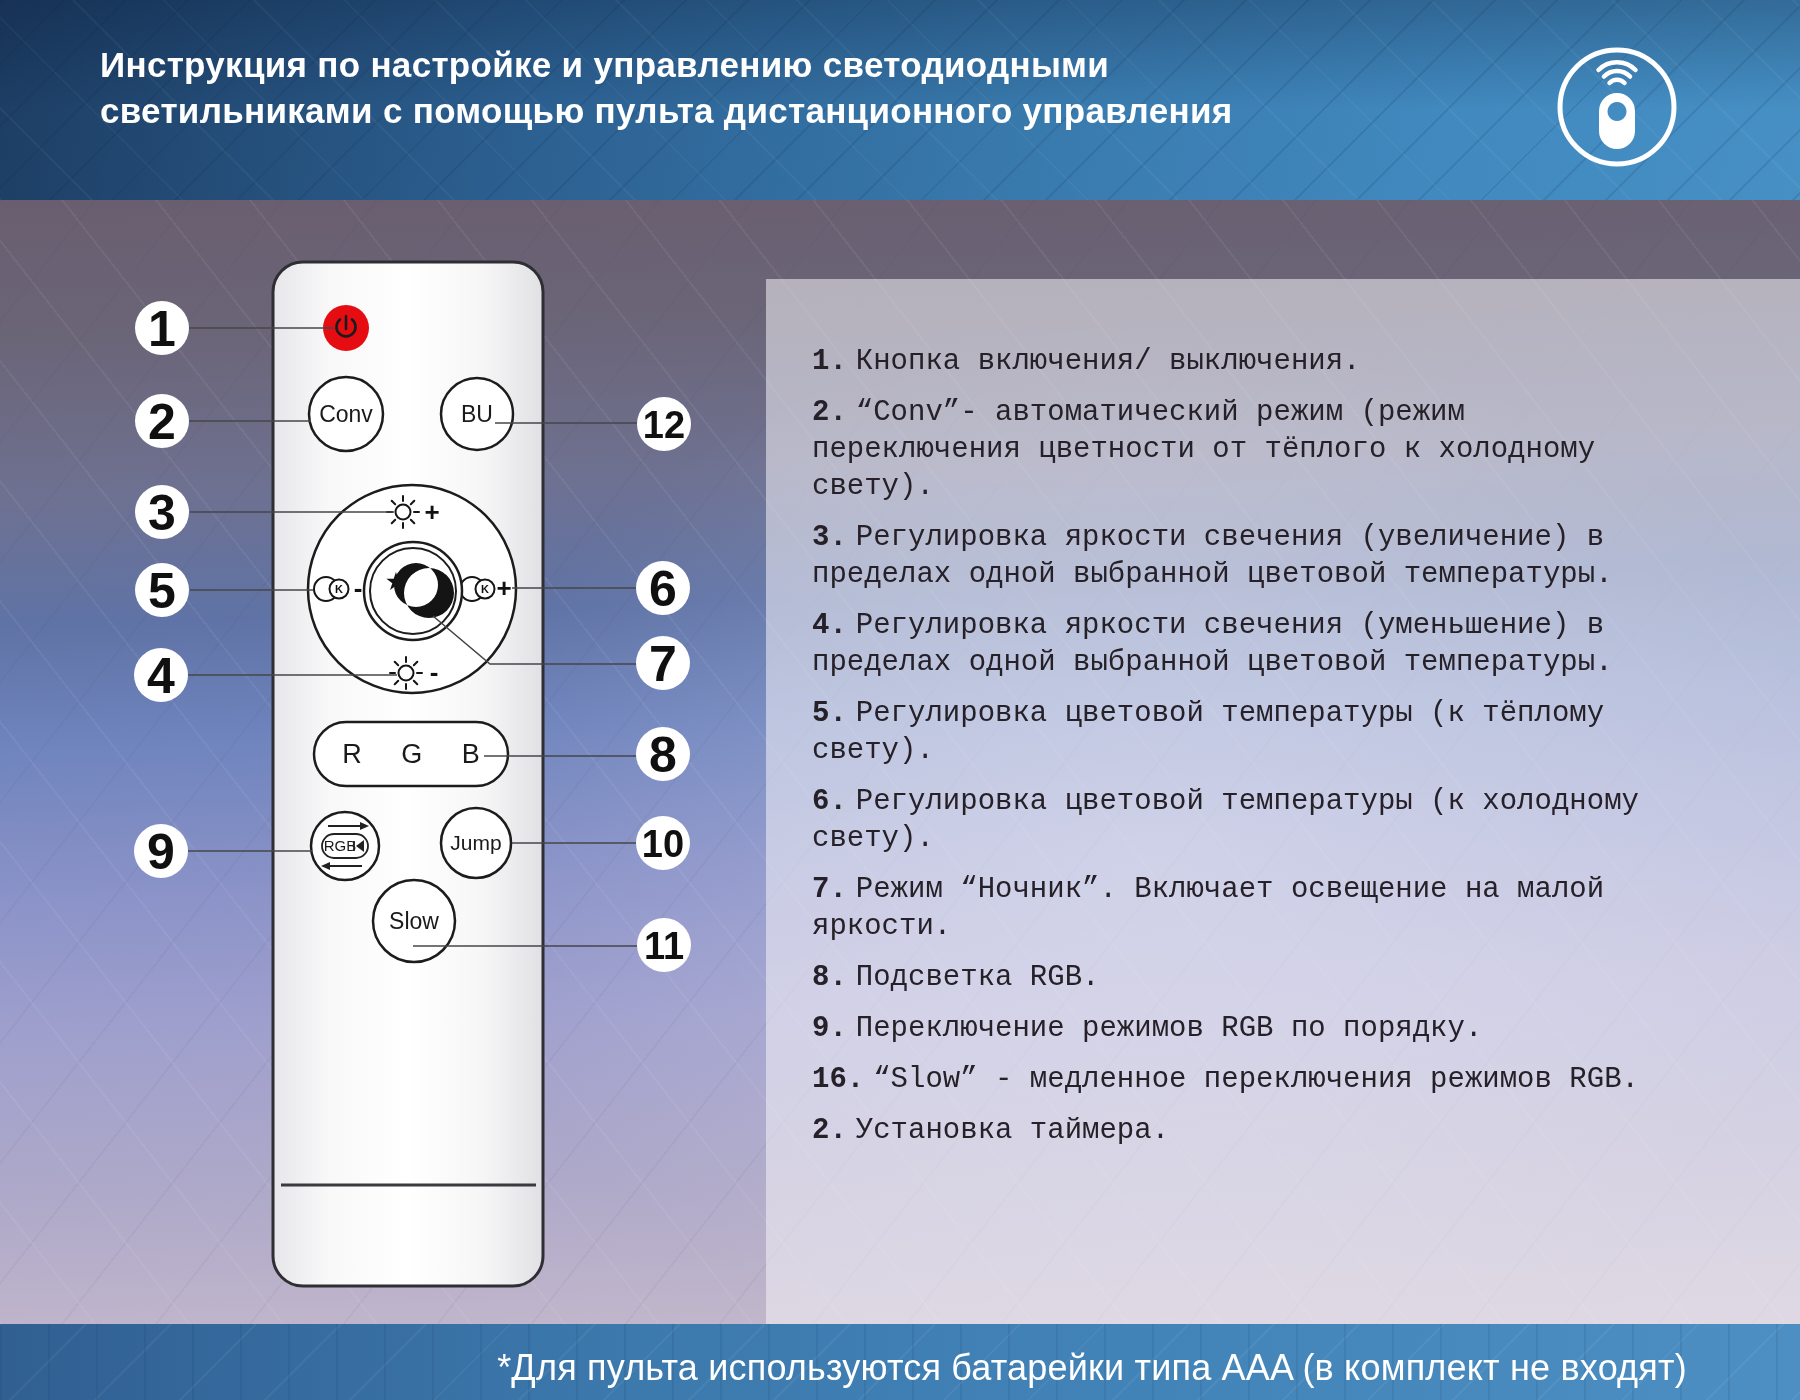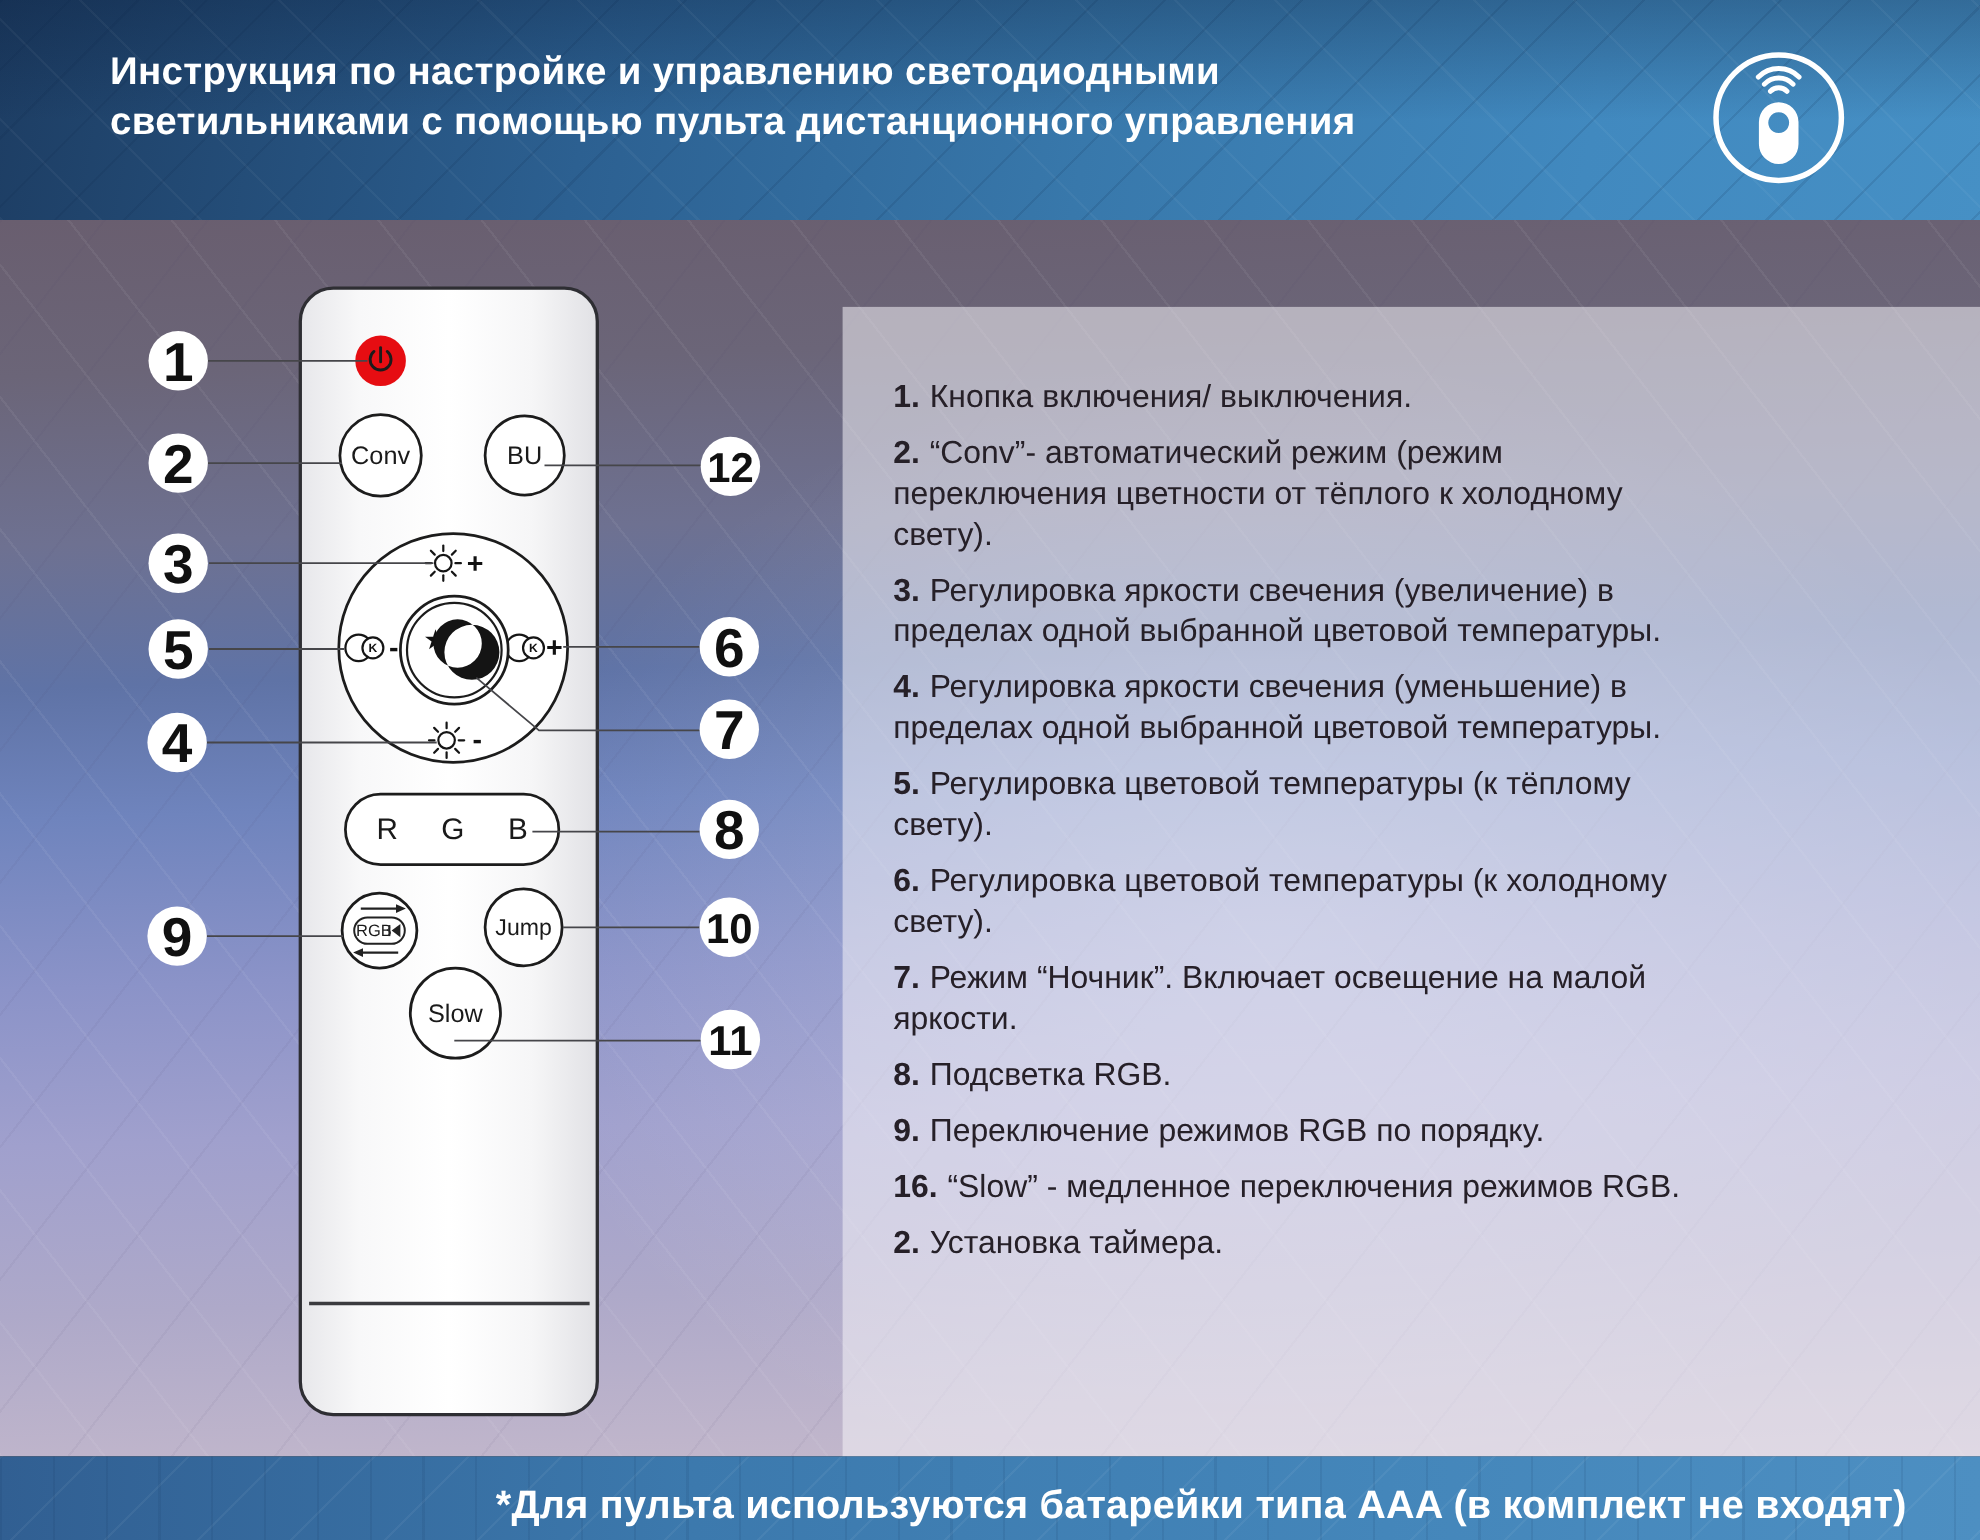--- a/index.html
+++ b/index.html
@@ -23,32 +23,32 @@
       linear-gradient(178deg,#695e6f 0%,#6b6578 12%,#6e7191 25%,#5f73a6 36%,#6f84bd 46%,
                       #8b93c8 59%,#a0a0cd 71%,#aea9c9 84%,#c6bacc 100%);}
   .photo .pattern{position:absolute;inset:0;
     background:repeating-linear-gradient(52deg,rgba(255,255,255,.055) 0 2px,transparent 2px 74px),
                repeating-linear-gradient(128deg,rgba(70,60,100,.055) 0 2px,transparent 2px 74px);}
 
   
   .panel{position:absolute;left:766px;top:279px;width:1034px;height:1045px;
          background:rgba(244,242,247,.55);}
   .panel-inner{position:absolute;left:46px;top:64px;width:948px;color:#262028;}
-  .inst{margin:0 0 14px 0;font-size:29px;line-height:37px;}
+  .inst{margin:0 0 14px 0;font-size:29px;line-height:37px;font-family:Liberation Mono, monospace;}
   .inst-num{font-weight:700;margin-right:9px;}
   .inst-text{white-space:pre-line;}
 
   
   .footer{position:absolute;left:0;top:1324px;width:1800px;height:76px;box-sizing:border-box;
     background:linear-gradient(90deg,#315f92 0%,#3c79ad 35%,#4486ba 70%,#4d8fc2 100%);
     display:flex;align-items:center;justify-content:center;padding-left:384px;}
   .footer .pattern{position:absolute;inset:0;
     background:repeating-linear-gradient(90deg,rgba(15,45,85,.10) 0 2px,transparent 2px 48px),
                repeating-linear-gradient(135deg,rgba(255,255,255,.05) 0 2px,transparent 2px 60px);}
-  .footer-text{position:relative;color:#ffffff;font-size:36px;font-weight:700;letter-spacing:.2px;margin-top:12px;}
+  .footer-text{position:relative;color:#ffffff;font-size:36px;font-weight:400;letter-spacing:.2px;margin-top:12px;}
 
   
   .remote-svg{position:absolute;left:0;top:200px;}
   svg text{font-family:"Liberation Sans",sans-serif;text-anchor:middle;}
   .btn-label{font-size:23px;fill:#1a1a1a;font-weight:400;}
   .btn-label-sm{font-size:21px;fill:#1a1a1a;}
   .rgb-bar-label{font-size:27px;fill:#1a1a1a;letter-spacing:16px;}
   .rgb-cycle-label{font-size:15px;fill:#1a1a1a;font-weight:400;}
   .pm{font-size:26px;fill:#111;font-weight:600;}
   .k{font-size:11px;fill:#111;font-weight:600;}

